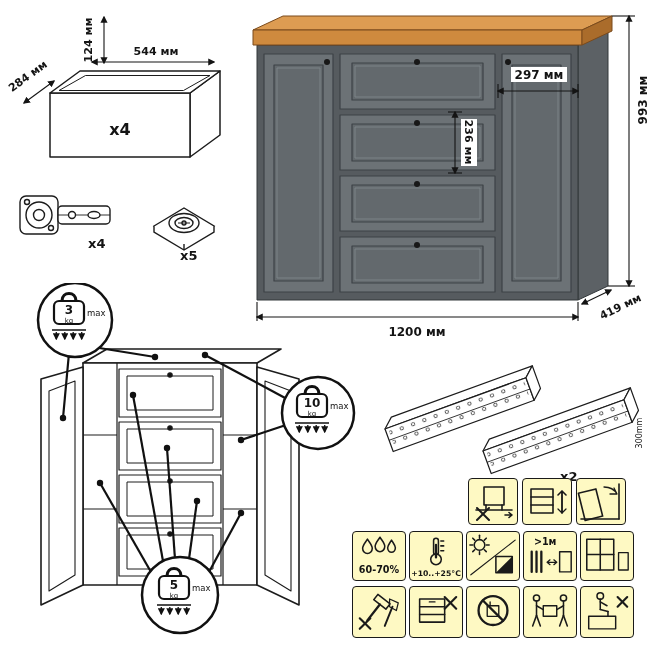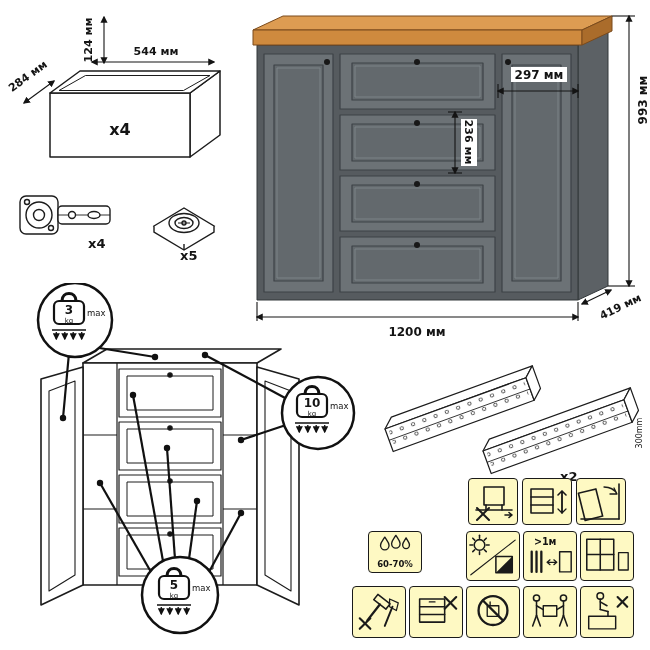--- a/index.html
+++ b/index.html
@@ -338,28 +338,41 @@
         <line x1="42" y1="4" x2="42" y2="39"></line>
         <line x1="4" y1="39" x2="42" y2="39"></line>
         <g transform="rotate(-14 14 39)">
             <rect x="8" y="11" width="18" height="28"></rect>
           </g>
         <path d="M27,7 Q36,7 40,14 M37,8 L40,14 L33,14" stroke-width="1.3"></path>
       </g>
     </svg>
   </div>
 
-  <div class="icon-box" style="left:368px;top:531px;width:54px;height:42px">
+  <div class="icon-box" style="left:352px;top:531px;width:54px;height:50px">
     <svg viewBox="0 0 54 47">
       <g class="ink" stroke-width="1.5">
         <path d="M15,6 C17.5,10 20,12.5 20,15.5 A5,5.5 0 1 1 10,15.5 C10,12.5 12.5,10 15,6 Z"></path>
         <path d="M28,4 C30.5,8 33,10.5 33,13.5 A5,5.5 0 1 1 23,13.5 C23,10.5 25.5,8 28,4 Z"></path>
         <path d="M40,7 C42,10.4 44,12.6 44,15 A4,4.6 0 1 1 36,15 C36,12.6 38,10.4 40,7 Z"></path>
       </g>
       <text x="27" y="41" font-size="10" font-weight="bold" text-anchor="middle">60-70%</text>
+    </svg>
+  </div>
+  <div class="icon-box" style="left:409px;top:531px;width:54px;height:50px">
+    <svg viewBox="0 0 54 47">
+      <g class="ink" stroke-width="1.5">
+        <rect x="24.5" y="5" width="5" height="17" rx="2.5"></rect>
+        <circle cx="27" cy="27" r="5.5"></circle>
+        <line x1="27" y1="12" x2="27" y2="25" stroke-width="2.4"></line>
+        <line x1="32" y1="8" x2="35" y2="8"></line>
+          <line x1="32" y1="13" x2="35" y2="13"></line>
+          <line x1="32" y1="18" x2="35" y2="18"></line>
+      </g>
+      <text x="27" y="44" font-size="8" font-weight="bold" text-anchor="middle">+10..+25°C</text>
     </svg>
   </div>
   <div class="icon-box" style="left:466px;top:531px;width:54px;height:50px">
     <svg viewBox="0 0 54 47">
       <g class="ink" stroke-width="1.4">
         <circle cx="13" cy="12" r="5.5"></circle>
         <line x1="13" y1="2" x2="13" y2="5"></line>
           <line x1="13" y1="19" x2="13" y2="22"></line>
         <line x1="3" y1="12" x2="6" y2="12"></line>
           <line x1="20" y1="12" x2="23" y2="12"></line>

